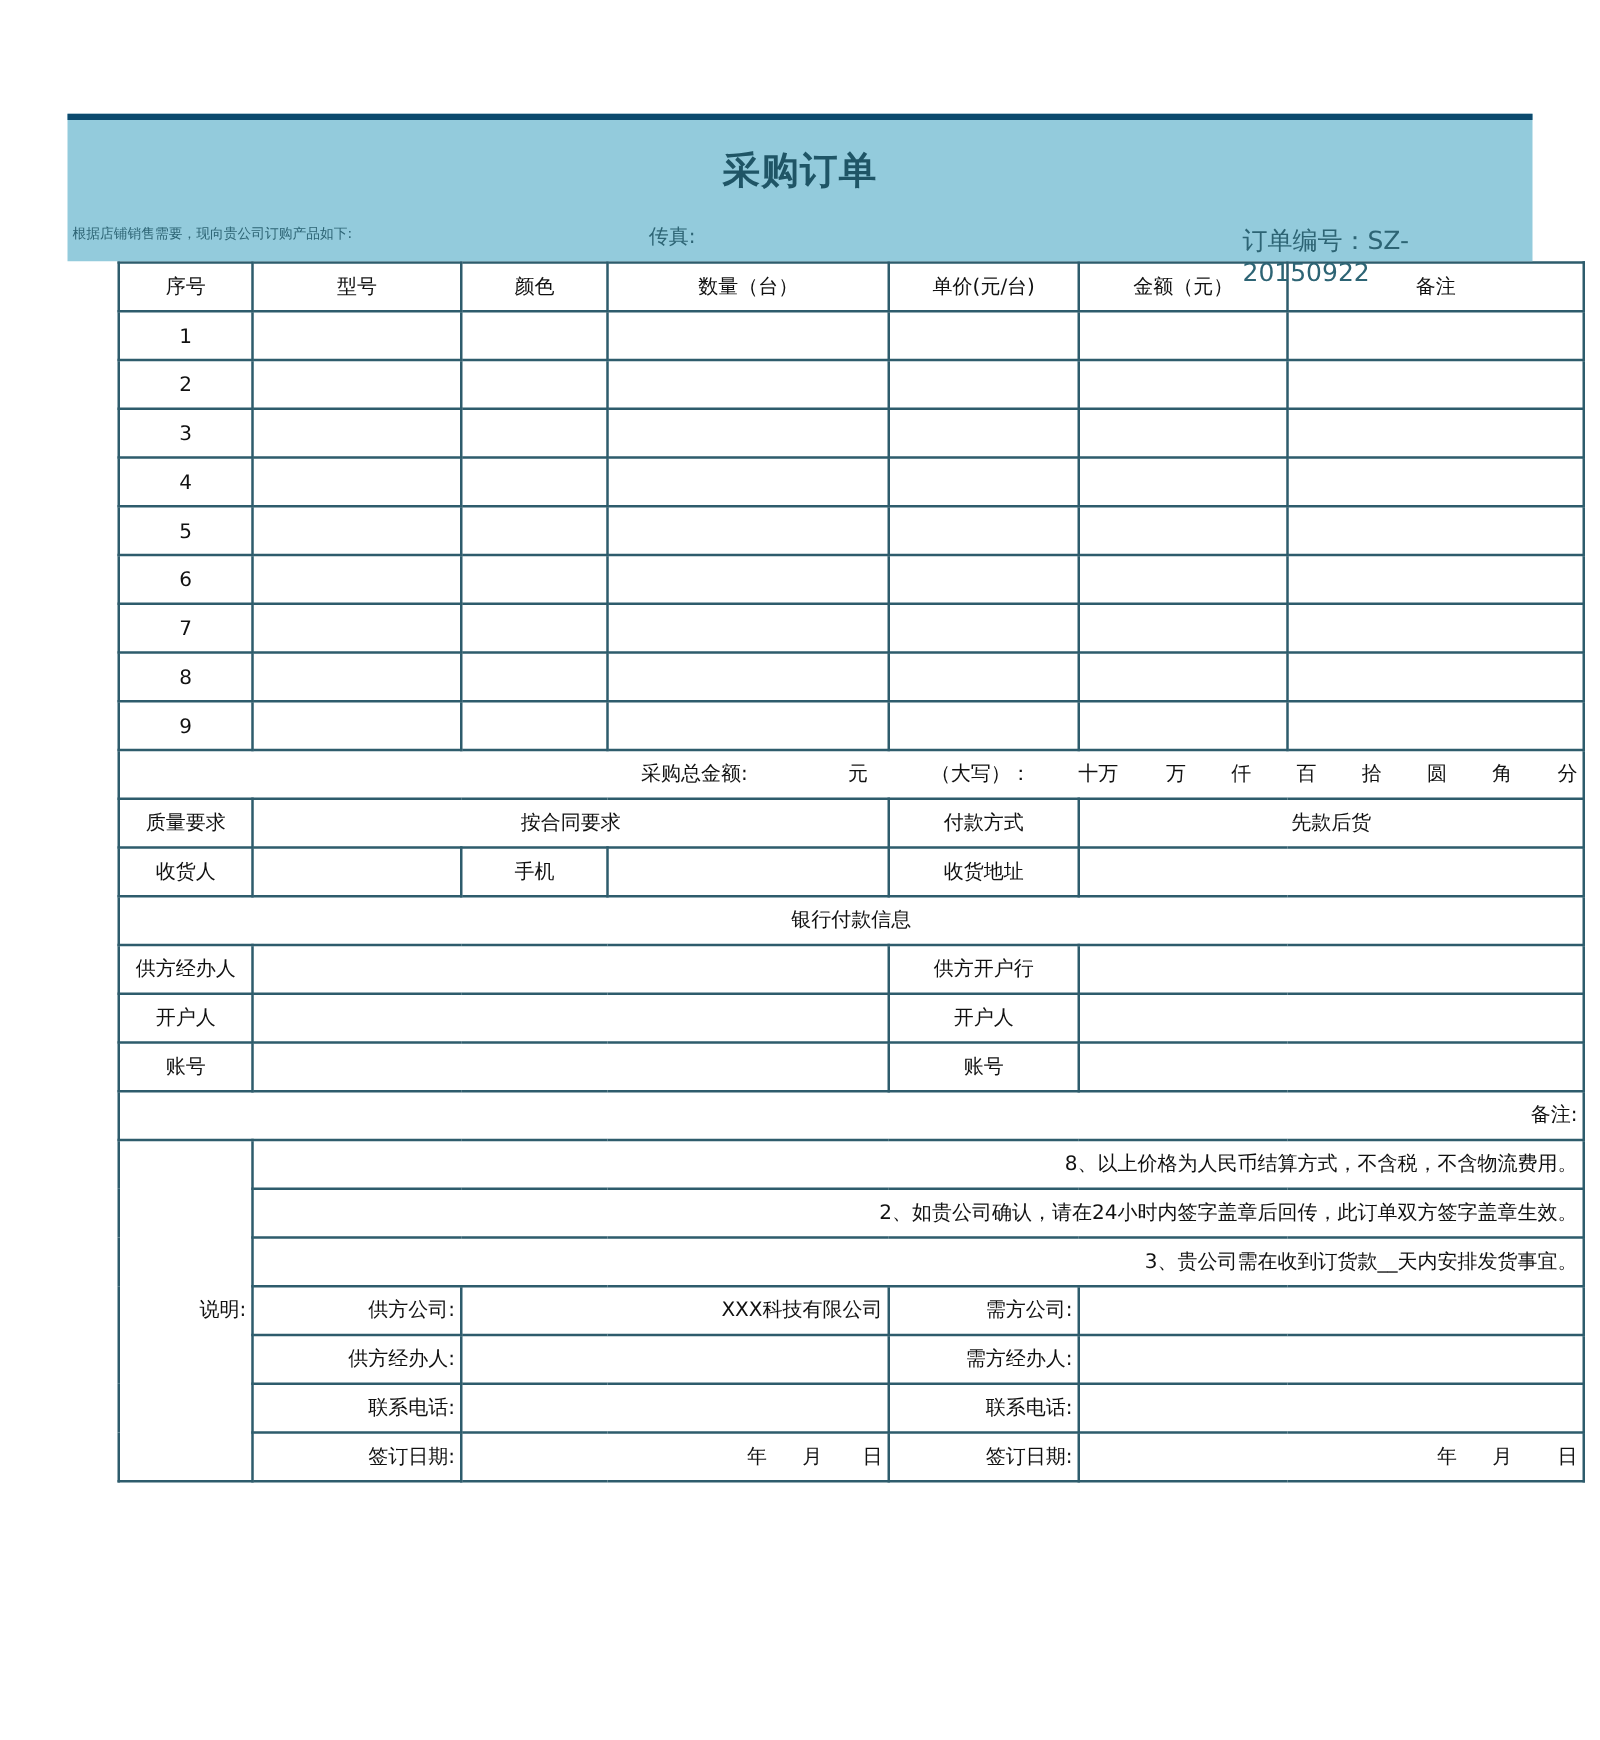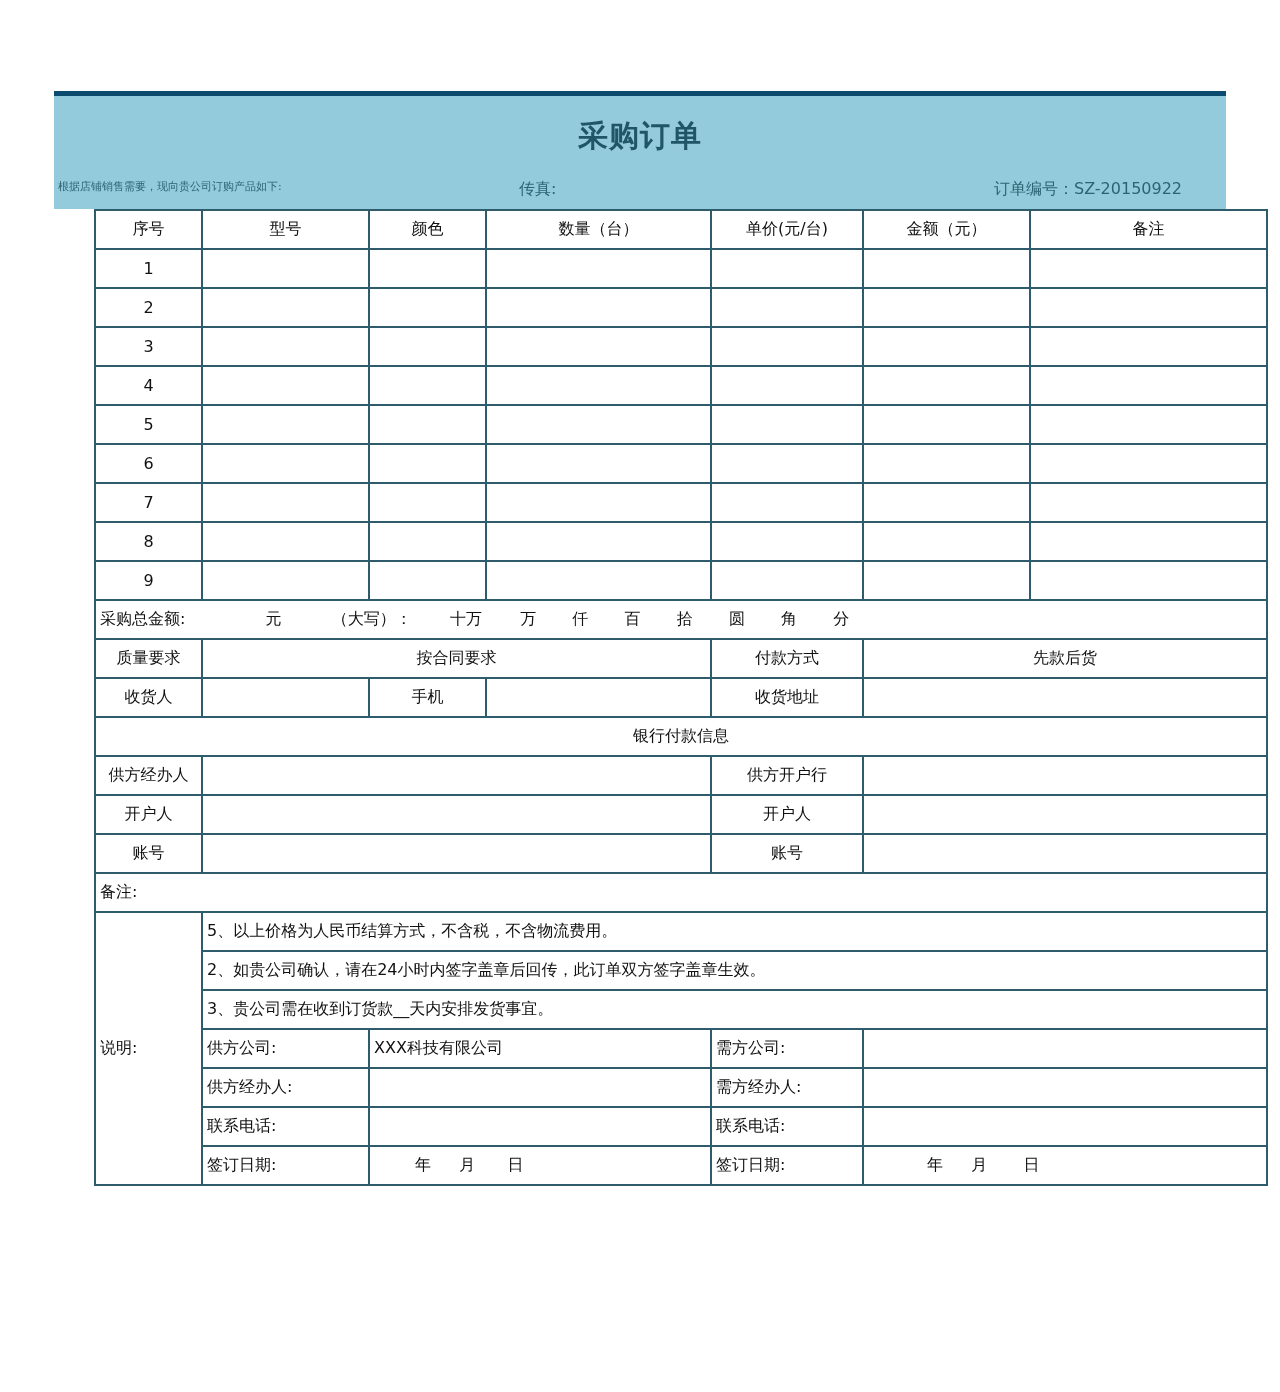--- a/index.html
+++ b/index.html
@@ -2,25 +2,25 @@
 <html><head>
 <meta charset="utf-8">
 <style>
   html, body { margin:0; padding:0; background:#ffffff; }
   body { width:1280px; height:1392px; position:relative; font-family:"DejaVu Sans","Liberation Sans",sans-serif; color:#111; }
   .sheet { position:absolute; left:54px; top:91px; width:1172px; }
   .banner { background:#93cbdc; height:113px; position:relative; border-top:5px solid #0c4a6e; }
   .banner .title { position:absolute; left:0; right:0; top:20px; text-align:center; font-size:30px; font-weight:bold; color:#1f5566; letter-spacing:1px; }
   .banner .intro { position:absolute; left:4px; top:83px; font-size:11px; color:#2d6474; }
   .banner .fax { position:absolute; left:465px; top:83px; font-size:16px; color:#2d6474; }
-  .banner .orderno { position:absolute; left:940px; top:83px; font-size:16px; color:#2d6474; }
+  .banner .orderno { position:absolute; left:940px; top:83px; font-size:20px; color:#2d6474; }
   table.grid { border-collapse:collapse; width:1172px; table-layout:fixed;margin-left:40px; }
   table.grid td { border:2px solid #2e5c6c; font-size:16px; padding:0 4px; height:37px; vertical-align:middle; }
   .c { text-align:center; }
-  .l { text-align:left; }
+  .l { text-align:right; }
   .h41 td { height:37px; }
   .h46 td { height:45px; }
   .h40 td { height:37px; }
   .h44 td { height:43px; }
   .gap { display:inline-block; }
 </style>
 </head>
 <body>
 
 <div class="sheet">
@@ -194,21 +194,21 @@
       <td colspan="3"></td>
       <td class="c">账号</td>
       <td colspan="2"></td>
     </tr>
 
     <tr class="h40">
       <td colspan="7" class="l">备注:</td>
     </tr>
     <tr class="h40">
       <td rowspan="7" class="l">说明:</td>
-      <td colspan="6" class="l">5、以上价格为人民币结算方式，不含税，不含物流费用。</td>
+      <td colspan="6" class="l">8、以上价格为人民币结算方式，不含税，不含物流费用。</td>
     </tr>
     <tr class="h40">
       <td colspan="6" class="l">2、如贵公司确认，请在24小时内签字盖章后回传，此订单双方签字盖章生效。</td>
     </tr>
     <tr class="h44">
       <td colspan="6" class="l">3、贵公司需在收到订货款__天内安排发货事宜。</td>
     </tr>
     <tr class="h40">
       <td class="l">供方公司:</td>
       <td colspan="2" class="l">XXX科技有限公司</td>

